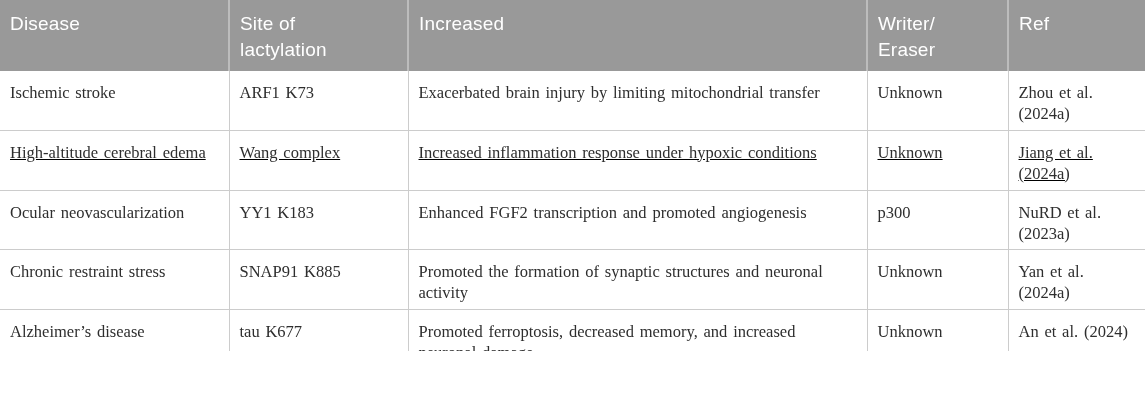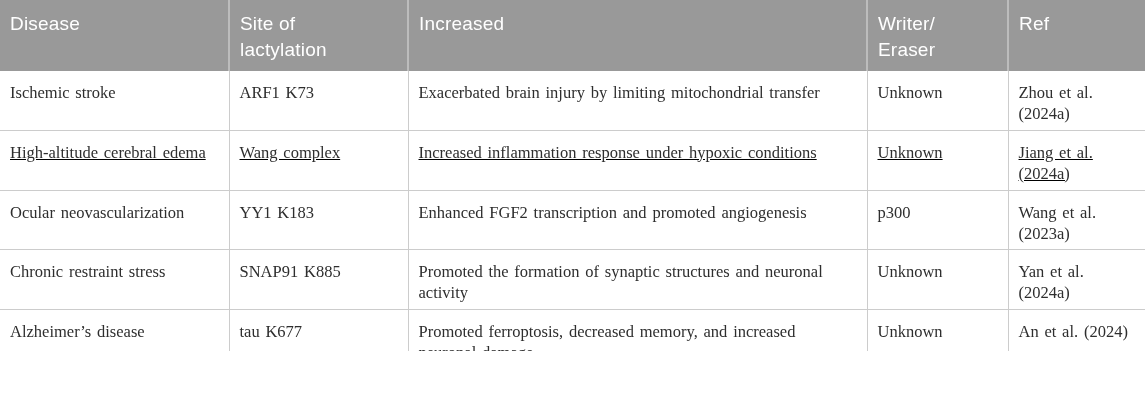--- a/index.html
+++ b/index.html
@@ -101,21 +101,21 @@
           <td>Wang complex</td>
           <td>Increased inflammation response under hypoxic conditions</td>
           <td>Unknown</td>
           <td>Jiang et al. (2024a)</td>
         </tr>
         <tr>
           <td>Ocular neovascularization</td>
           <td>YY1 K183</td>
           <td>Enhanced FGF2 transcription and promoted angiogenesis</td>
           <td>p300</td>
-          <td>Wang et al. (2023a)</td>
+          <td>NuRD et al. (2023a)</td>
         </tr>
         <tr>
           <td>Chronic restraint stress</td>
           <td>SNAP91 K885</td>
           <td>Promoted the formation of synaptic structures and neuronal activity</td>
           <td>Unknown</td>
           <td>Yan et al. (2024a)</td>
         </tr>
         <tr>
           <td>Alzheimer’s disease</td>

